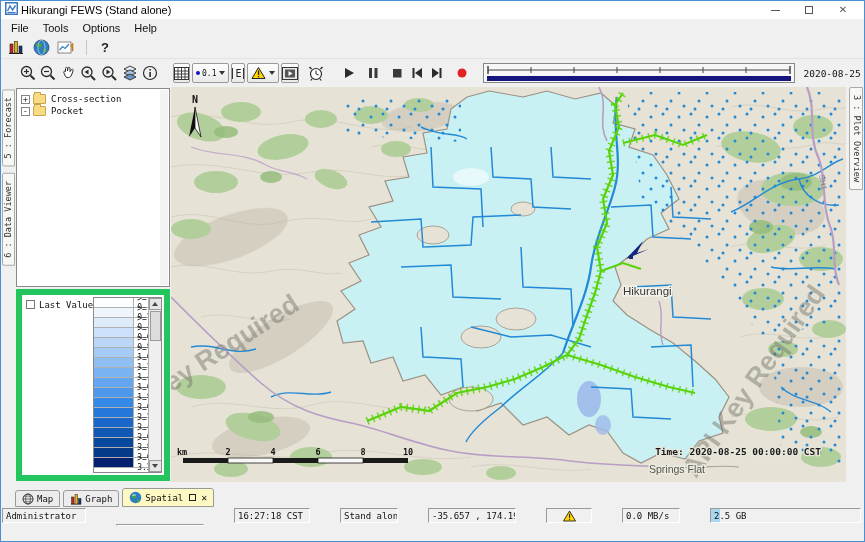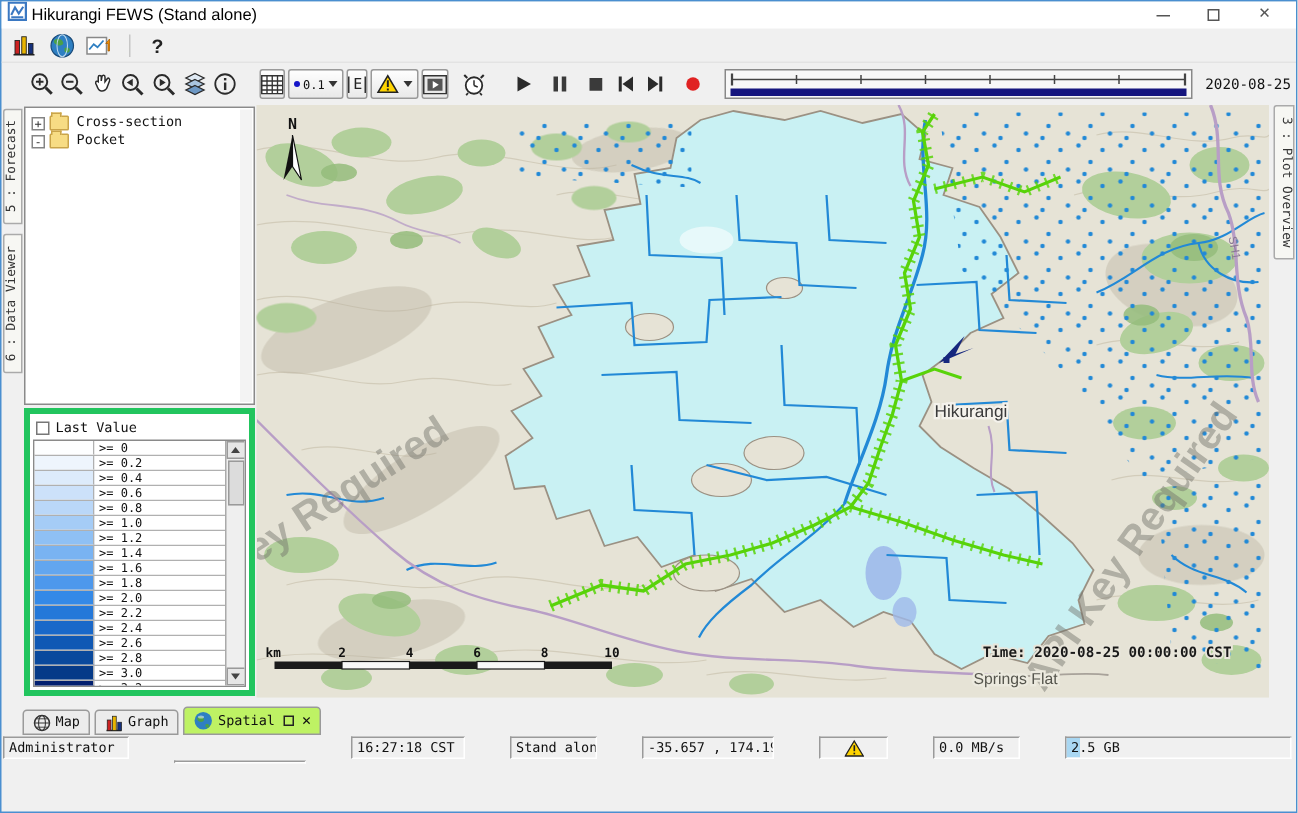--- a/index.html
+++ b/index.html
@@ -57,21 +57,21 @@
               text-align:center; color:#333; flex:0 0 auto; }
   .folder { width:13px; height:10px; background:#f7dc84; border:1px solid #c9a44a; border-radius:1px; position:relative; flex:0 0 auto; }
   .folder::before { content:""; position:absolute; top:-3px; left:0; width:5px; height:2px; background:#f7dc84; border:1px solid #c9a44a; border-bottom:none; }
   .tree-children { margin-left:10px; border-left:1px dotted #a8a8a8; }
   .guide { width:6px; height:1px; border-top:1px dotted #a8a8a8; flex:0 0 auto; }
   .bullet { width:5px; height:5px; border-radius:50%; background:#4a4a4a; flex:0 0 auto; }
   .tree-label { font-size:9px; color:#111; padding:0 2px; white-space:nowrap; }
   .tree-label.selected { background:#2f6fc9; color:#fff; }
   .tree-scroll { position:absolute; right:1px; top:1px; bottom:1px; width:8px; background:#f3f3f3; }
 
-  .legend-panel { margin-top:2px; flex:1; border:4px solid #22c55e; background:#fff; display:flex; flex-direction:column; padding:2px; min-height:0; }
+  .legend-panel { margin-top:2px; flex:1; border:6px solid #22c55e; background:#fff; display:flex; flex-direction:row; padding:2px; min-height:0; }
   .lv-row { height:15px; display:flex; align-items:center; gap:4px; padding-left:2px; flex:0 0 auto; }
   .checkbox { width:9px; height:9px; border:1px solid #777; background:#fff; flex:0 0 auto; }
   .lv-label { font-family:"DejaVu Sans Mono",monospace; font-size:9px; color:#111; }
   .legend-table { flex:1; border:1px solid #8a8a8a; display:flex; min-height:0; overflow:hidden; }
   .legend-rows { flex:1; display:flex; flex-direction:column; overflow:hidden; }
   .lg-row { height:10px; flex:0 0 10px; display:flex; border-bottom:1px solid #b0b0b0; }
   .lg-swatch { width:40px; border-right:1px solid #b0b0b0; flex:0 0 auto; }
   .lg-label { flex:1; font-family:"DejaVu Sans Mono",monospace; font-size:8px; color:#111; padding-left:3px; display:flex; align-items:center; background:#fff; }
   .legend-scroll { width:13px; background:#efefef; border-left:1px solid #aaa; display:flex; flex-direction:column; align-items:center; flex:0 0 auto; }
   .scroll-btn { width:13px; height:12px; border:1px solid #9a9a9a; background:#e6e6e6; display:flex; align-items:center; justify-content:center; flex:0 0 auto; }
@@ -80,21 +80,21 @@
   .scroll-thumb { width:11px; height:30px; background:#dcdcdc; border:1px solid #9a9a9a; margin-top:1px; flex:0 0 auto; }
   .scroll-space { flex:1; }
 
   .map-area { width:675px; position:relative; background:#e6e3d6; overflow:hidden; flex:0 0 auto; }
 
   
   .gap-row { height:5px; flex:0 0 auto; }
   .bottom-tabs { height:20px; display:flex; align-items:flex-end; padding-left:14px; gap:3px; flex:0 0 auto; }
   .btab { display:flex; align-items:center; gap:3px; border:1px solid #9a9a9a; background:#ececec; padding:0 6px;
           height:17px; border-radius:3px 3px 0 0; font-family:"DejaVu Sans Mono",monospace; font-size:9px; color:#111; }
-  .btab.active { background:#bef264; height:19px; }
+  .btab.active { background:#fef9c3; height:19px; }
   .tab-max { width:7px; height:7px; border:1px solid #222; margin-left:3px; }
   .tab-close { font-size:10px; font-weight:bold; color:#111; margin-left:2px; line-height:10px; }
   .logs-row { height:18px; display:flex; align-items:center; padding-left:14px; flex:0 0 auto; }
   .logs-btn { border:1px solid #8a8a8a; border-radius:2px; background:linear-gradient(#fdfdfd,#e4e4e4);
               font-family:"DejaVu Sans Mono",monospace; font-size:9px; color:#111; padding:1px 5px; }
 
   .statusbar { height:16px; display:flex; align-items:stretch; padding:1px 1px 0 1px; flex:0 0 auto;gap:28px; }
   .sb-cell { border:1px solid; border-color:#9a9a9a #ffffff #ffffff #9a9a9a; display:flex; align-items:center;
              padding:0 3px; margin-right:2px; font-family:"DejaVu Sans Mono",monospace; font-size:9px; color:#111;
              white-space:nowrap; overflow:hidden; position:relative; }
@@ -121,20 +121,26 @@
         </div>
       <div class="win-btn">
           <div class="glyph-max"></div>
         </div>
       <div class="win-btn">
           <span class="glyph-close">✕</span>
         </div>
     </div>
   </div>
 
+  <div class="menubar">
+    <span class="menu-item">File</span>
+    <span class="menu-item">Tools</span>
+    <span class="menu-item">Options</span>
+    <span class="menu-item">Help</span>
+  </div>
 
   <div class="toolbar1">
     <div class="tb-icon">
       <svg width="16" height="15">
           <line x1="1" y1="13.5" x2="15" y2="13.5" stroke="#222"></line>
           <rect x="2" y="4" width="3" height="9" fill="#cc2222" stroke="#222" stroke-width="0.6"></rect>
           <rect x="6.5" y="1.5" width="3" height="11.5" fill="#e8b400" stroke="#222" stroke-width="0.6"></rect>
           <rect x="11" y="6" width="3" height="7" fill="#15307c" stroke="#222" stroke-width="0.6"></rect>
         </svg>
     </div>

